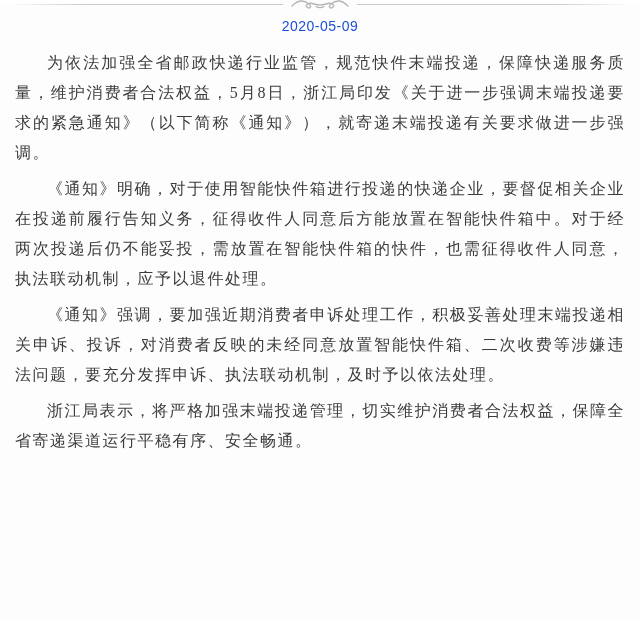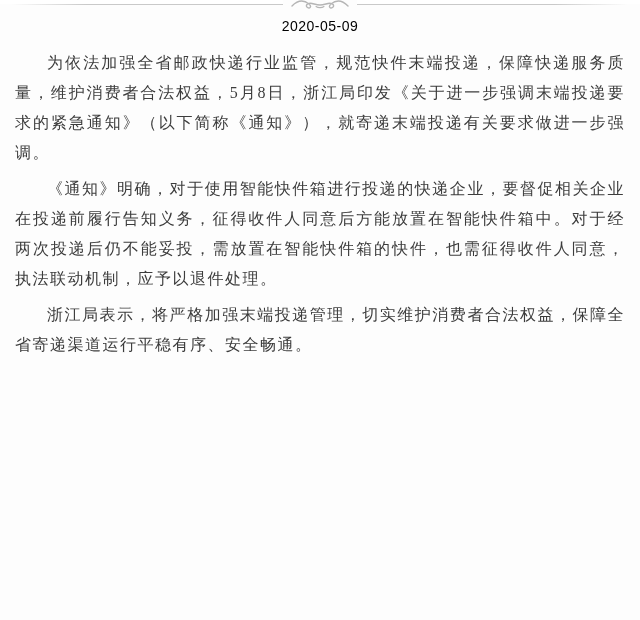--- a/index.html
+++ b/index.html
@@ -42,21 +42,21 @@
     transform: translateX(-50%);
     background: #fdfdfd;
     padding: 0 8px;
     line-height: 0;
   }
   .pub-date {
     margin: 13px 0 6px 0;
     text-align: center;
     font-size: 14px;
     letter-spacing: 0.5px;
-    color: #000000;
+    color: #1d4ed8;
     font-family: "Liberation Sans", sans-serif;
   }
   .content {
     padding: 2px 9px 0 9px;
   }
   .content p {
     margin: 6px;
     text-indent: 2em;
     text-align: justify;
     font-size: 16px;
@@ -78,16 +78,17 @@
         <path d="M25 9.5 C27 11, 31 11, 33 9.5" stroke="#b5b5b5" stroke-width="1.1" fill="none" stroke-linecap="round"></path>
       </svg>
     </span>
   </div>
 
   <div class="pub-date">2020-05-09</div>
 
   <div class="content">
     <p>为依法加强全省邮政快递行业监管，规范快件末端投递，保障快递服务质量，维护消费者合法权益，5月8日，浙江局印发《关于进一步强调末端投递要求的紧急通知》（以下简称《通知》），就寄递末端投递有关要求做进一步强调。</p>
     <p>《通知》明确，对于使用智能快件箱进行投递的快递企业，要督促相关企业在投递前履行告知义务，征得收件人同意后方能放置在智能快件箱中。对于经两次投递后仍不能妥投，需放置在智能快件箱的快件，也需征得收件人同意，执法联动机制，应予以退件处理。</p>
+    <p>《通知》强调，要加强近期消费者申诉处理工作，积极妥善处理末端投递相关申诉、投诉，对消费者反映的未经同意放置智能快件箱、二次收费等涉嫌违法问题，要充分发挥申诉、执法联动机制，及时予以依法处理。</p>
     <p>浙江局表示，将严格加强末端投递管理，切实维护消费者合法权益，保障全省寄递渠道运行平稳有序、安全畅通。</p>
   </div>
 
 </div>
 
 </body></html>

